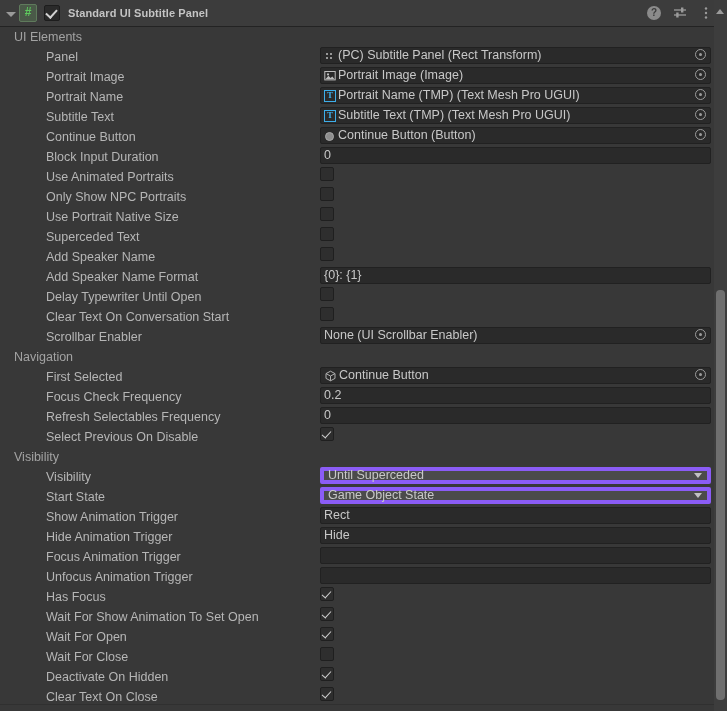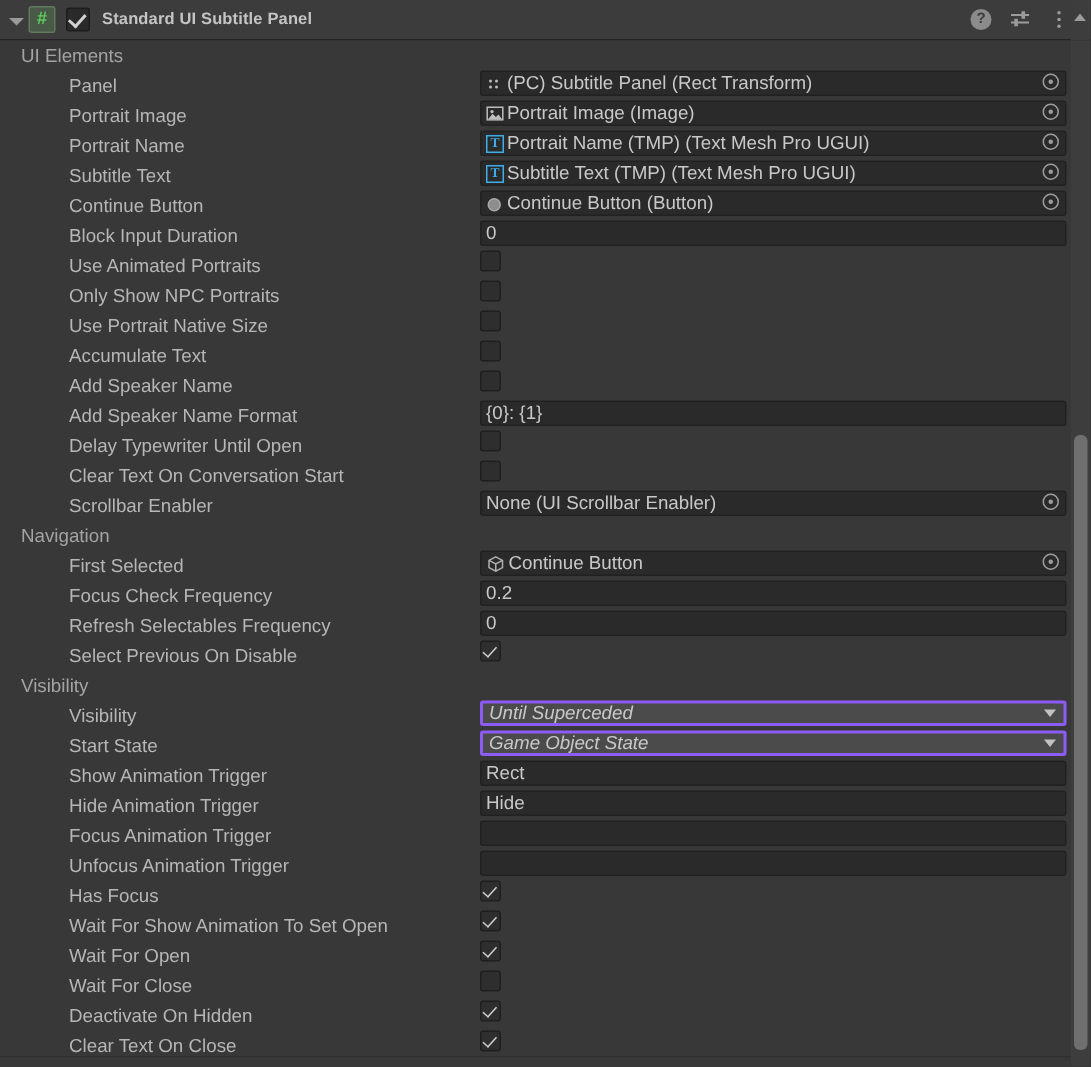--- a/index.html
+++ b/index.html
@@ -273,30 +273,29 @@
     border: solid #d0d0d0;
     border-width: 0 1.8px 1.8px 0;
     transform: rotate(42deg);
   }
 
   
   .dropdown {
     flex: 1 1 auto;
     height: 17px;
     background: #4b4b4b;
-    border: 2px solid #8b5cf6;
+    border: 4px solid #8b5cf6;
     border-radius: 2px;
     display: flex;
     align-items: center;
     padding: 0 2px 0 4px;
     box-sizing: border-box;
     color: #c8c8c8;
     font-size: 12.5px;
     min-width: 0;
-    font-style: italic;
   }
   .dropdown .dd-text {
     flex: 1 1 auto;
     white-space: nowrap;
     overflow: hidden;
     line-height: 15px;
   }
   .dd-arrow {
     flex: 0 0 auto;
     width: 0; height: 0;
@@ -471,21 +470,21 @@
   </div>
 
   <div class="row">
     <div class="label">Use Portrait Native Size</div>
     <div class="field-area">
       <div class="checkbox"></div>
     </div>
   </div>
 
   <div class="row">
-    <div class="label">Accumulate Text</div>
+    <div class="label">Superceded Text</div>
     <div class="field-area">
       <div class="checkbox"></div>
     </div>
   </div>
 
   <div class="row">
     <div class="label">Add Speaker Name</div>
     <div class="field-area">
       <div class="checkbox"></div>
     </div>

